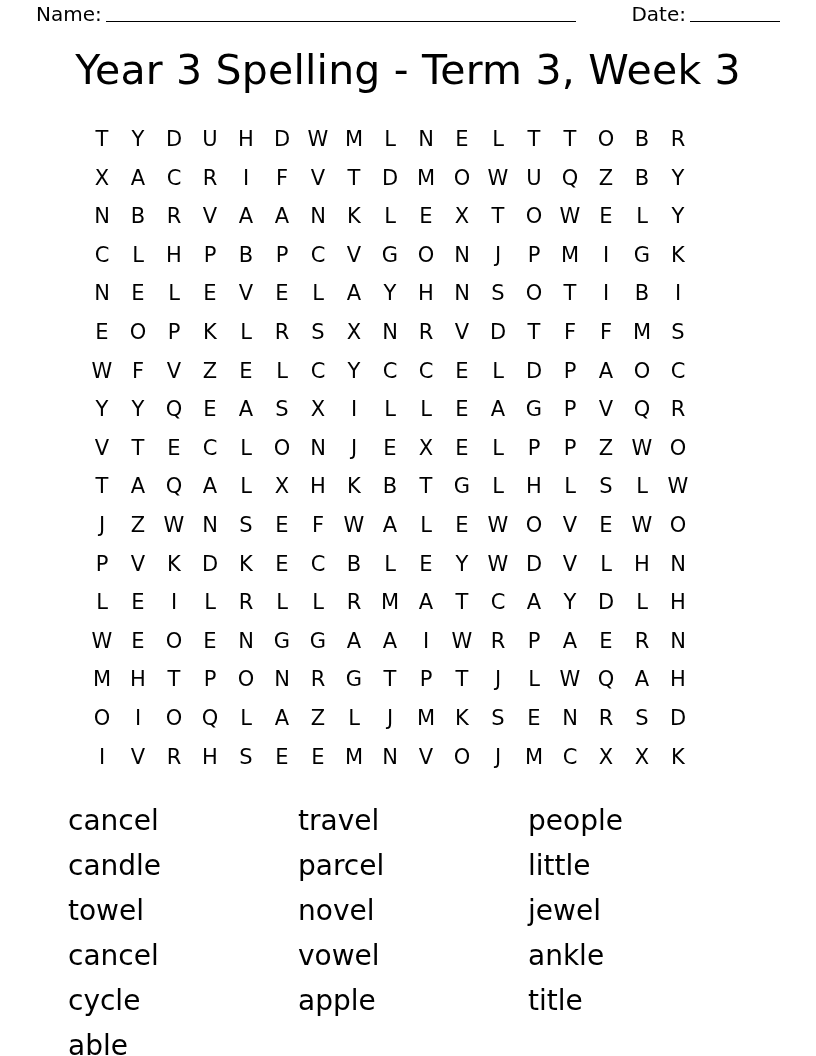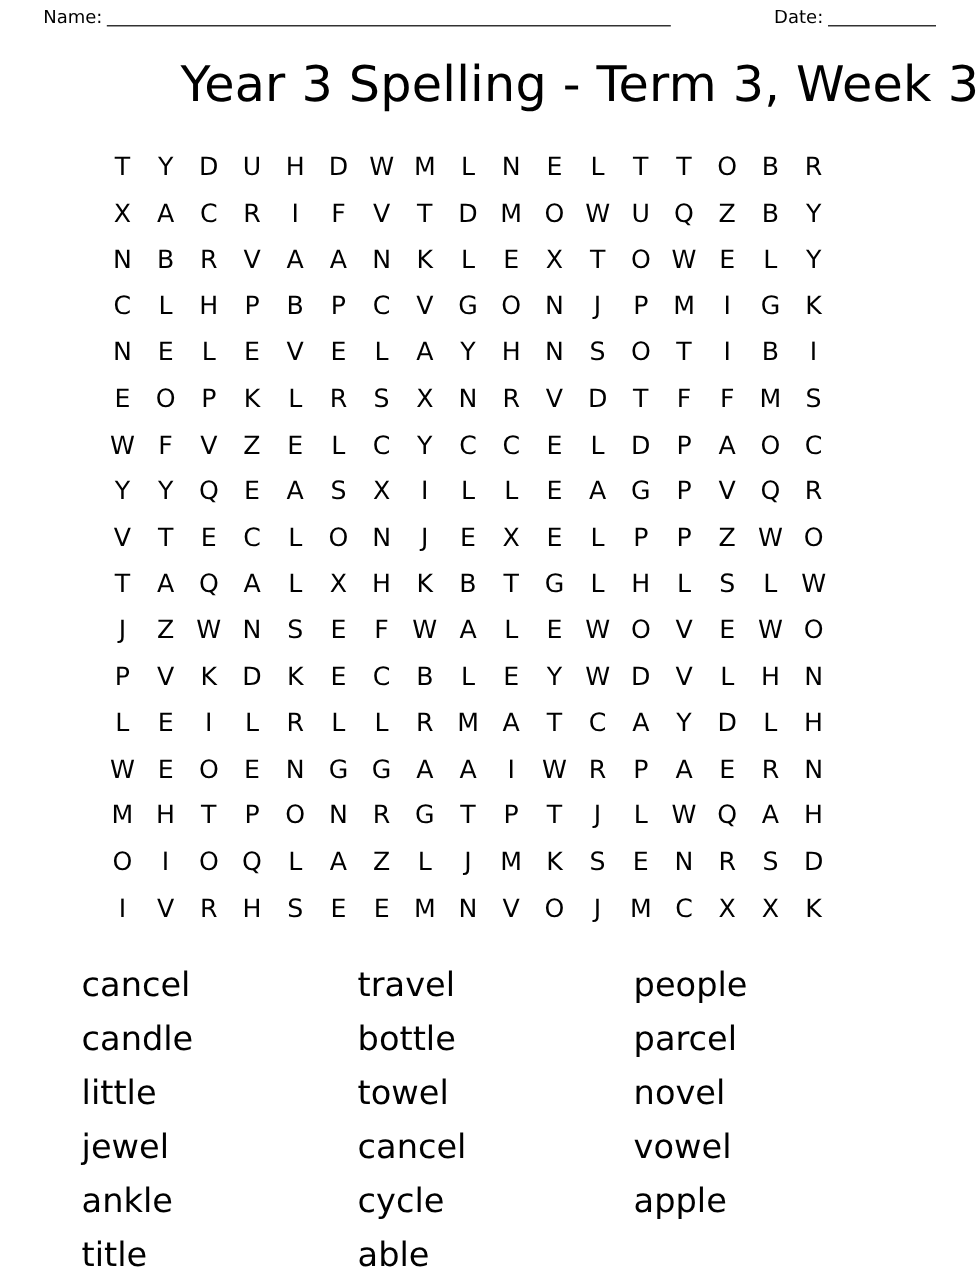--- a/index.html
+++ b/index.html
@@ -30,35 +30,35 @@
     padding: 6px 36px 0 36px;
     font-size: 15px;
     font-family: "DejaVu Sans", sans-serif;
   }
   .field {
     display: flex;
     align-items: flex-end;
     white-space: nowrap;
   }
   .field-label {
-    font-size: 15px;
+    font-size: 20px;
     line-height: 16px;
   }
   .field-line {
     display: inline-block;
     border-bottom: 1px solid #000;
     height: 13px;
     margin-left: 4px;
   }
   .name-line { width: 470px; }
   .date-line { width: 90px; }
 
   
   .title {
-    text-align: right;
+    text-align: center;
     font-size: 41px;
     font-weight: normal;
     margin: 24px 0 0 0;
     letter-spacing: 0.2px;
     font-family: "DejaVu Sans", sans-serif;
   }
 
   
   .grid {
     margin: 26px auto 0 auto;
@@ -419,21 +419,20 @@
       <div class="cell">X</div>
       <div class="cell">K</div>
       <div class="cell"></div>
     </div>
 
   <div class="wordlist" id="word-list">
       <div class="word">cancel</div>
       <div class="word">travel</div>
       <div class="word">people</div>
       <div class="word">candle</div>
-      <div class="word">bottle</div>
       <div class="word">parcel</div>
       <div class="word">little</div>
       <div class="word">towel</div>
       <div class="word">novel</div>
       <div class="word">jewel</div>
       <div class="word">cancel</div>
       <div class="word">vowel</div>
       <div class="word">ankle</div>
       <div class="word">cycle</div>
       <div class="word">apple</div>

